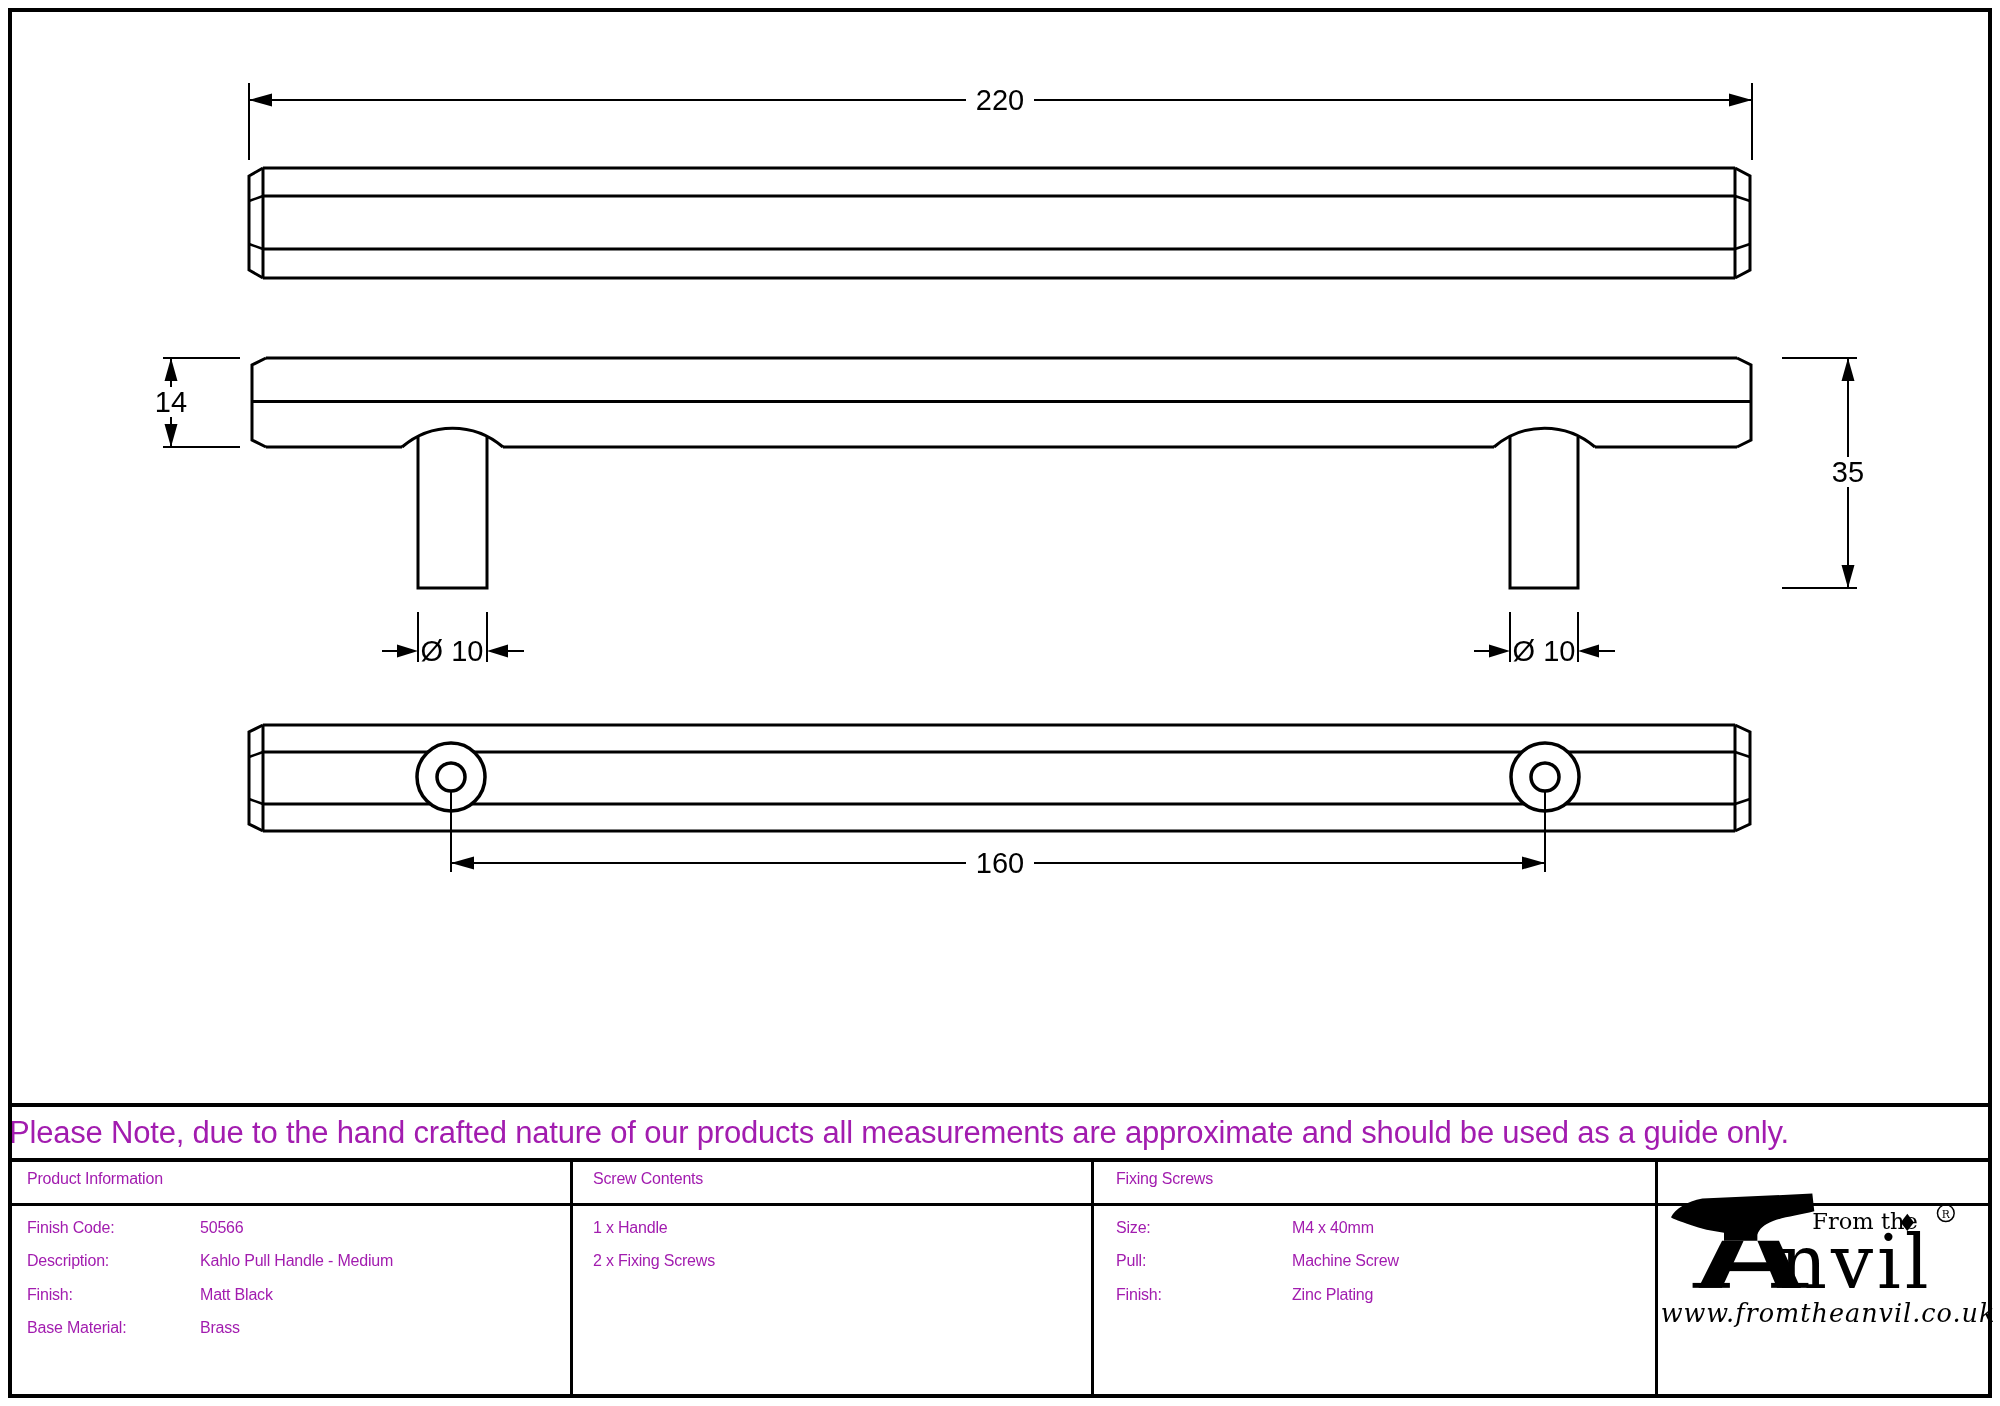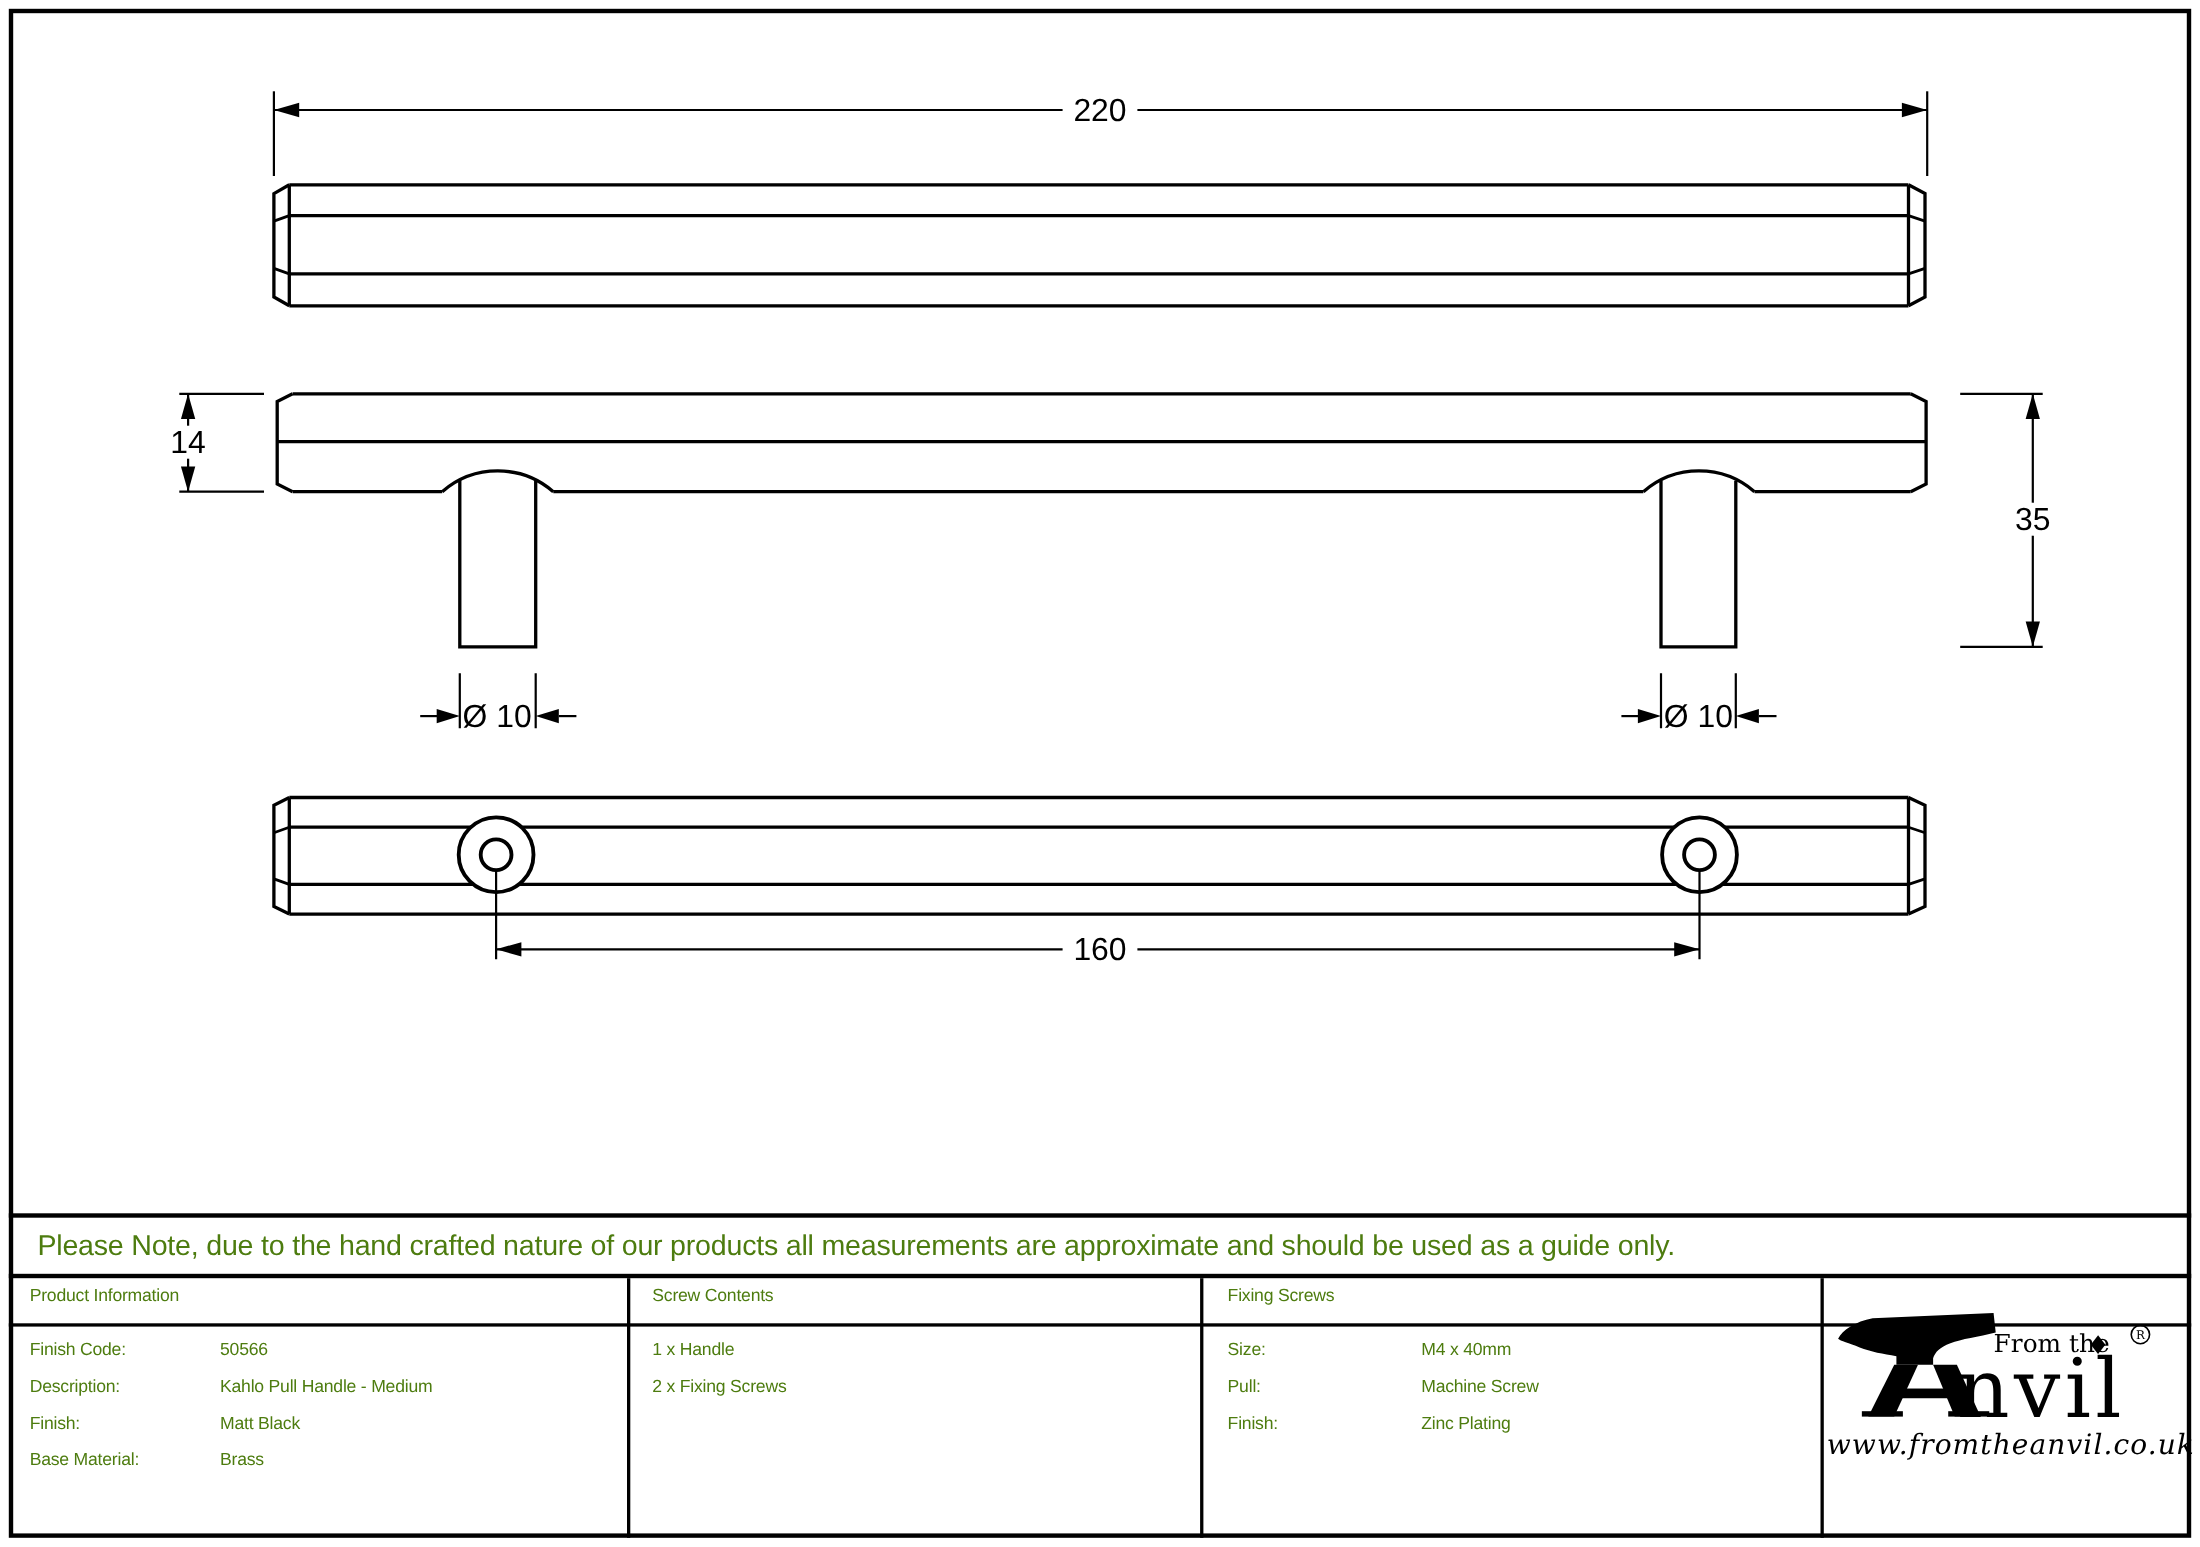--- a/index.html
+++ b/index.html
@@ -1,24 +1,24 @@
 <!DOCTYPE html>
 <html><head>
 <meta charset="utf-8">
 <style>
   html,body{margin:0;padding:0;background:#ffffff;}
   .page{position:relative;width:2000px;height:1406px;background:#ffffff;overflow:hidden;
-        font-family:"Liberation Sans",sans-serif;color:#4d7c0f;}
+        font-family:"Liberation Sans",sans-serif;color:#a21caf;}
   .page-border{position:absolute;left:8px;top:8px;right:8px;bottom:8px;border:4px solid #000;box-sizing:border-box;}
   .drawing-svg{position:absolute;left:0;top:0;}
   .dim-text{font-family:"Liberation Sans",sans-serif;font-size:29px;fill:#000;}
   .note-row{position:absolute;left:8px;right:8px;top:1103px;height:59px;
             border-top:4px solid #000;border-bottom:4px solid #000;box-sizing:border-box;
             display:flex;align-items:center;}
-  .note-text{padding-left:26px;font-size:26px;letter-spacing:-0.2px;}
+  .note-text{padding-left:1px;font-size:31px;letter-spacing:-0.2px;}
   .hline{position:absolute;background:#000;}
   .vline{position:absolute;background:#000;}
   .cell-text{position:absolute;font-size:16px;letter-spacing:-0.2px;white-space:nowrap;}
   .logo-svg{position:absolute;left:1660px;top:1172px;}
   .logo-serif{font-family:"DejaVu Serif",serif;fill:#000;}
   .logo-script{font-family:"DejaVu Serif",serif;font-style:italic;fill:#000;}
 </style>
 </head>
 <body>
 

